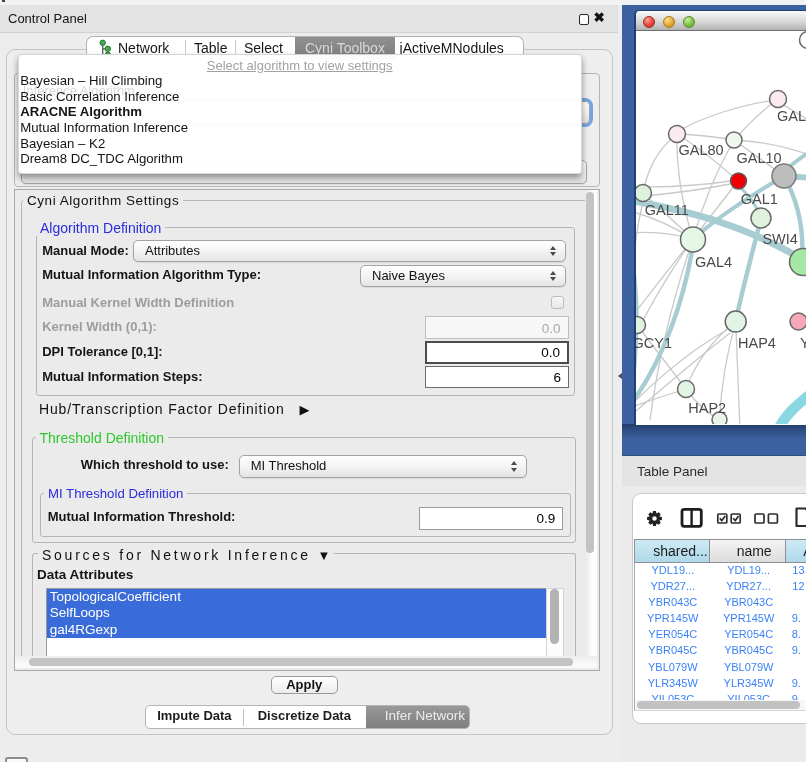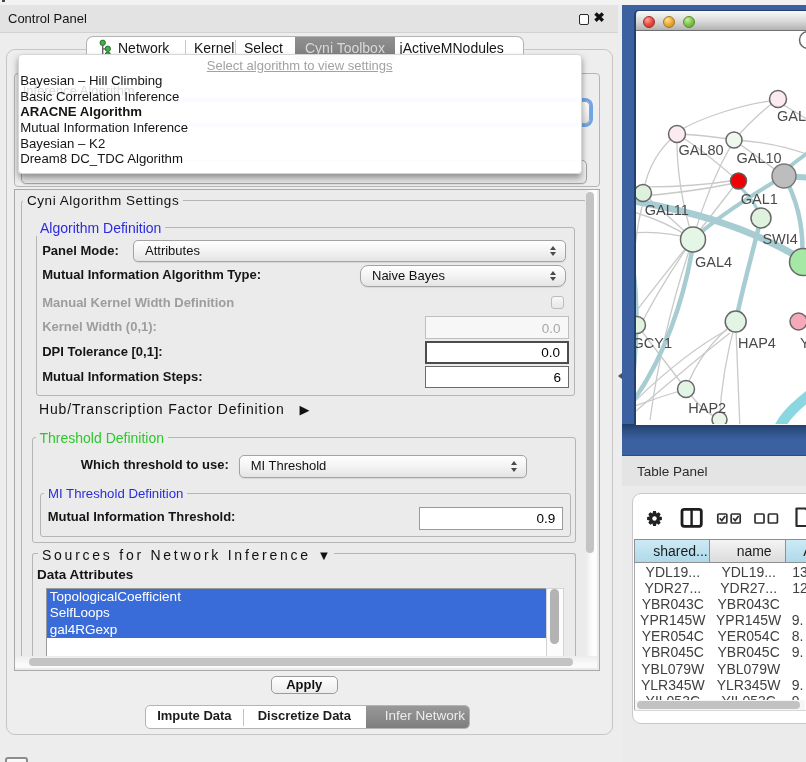--- a/index.html
+++ b/index.html
@@ -32,50 +32,50 @@
 
 <div class="abs" style="left:86px;top:36px;width:436px;height:23px;background:#ffffff;border:1px solid #b3b3b3;border-bottom:none;border-radius:7px 7px 0 0;overflow:hidden;">
   <svg class="abs" style="left:11px;top:1px;" width="16" height="21" viewBox="0 0 16 21">
     <path d="M4.7 6 V16.8 H9 M4.7 10.8 H9" fill="none" stroke="#5a5a66" stroke-width="1.3"></path>
     <circle cx="4.7" cy="4.8" r="2.7" fill="#4ca64c" stroke="#1e7a2e" stroke-width="1"></circle>
     <circle cx="9.8" cy="10.8" r="2.7" fill="#4ca64c" stroke="#1e7a2e" stroke-width="1"></circle>
     <circle cx="9.8" cy="16.8" r="2.7" fill="#4ca64c" stroke="#1e7a2e" stroke-width="1"></circle>
   </svg>
   <div class="abs" style="left:31px;top:3px;font-size:14px;color:#161616;">Network</div>
   <div class="abs" style="left:98.4px;top:3px;width:1px;height:17px;background:#c9c9c9;"></div>
-  <div class="abs" style="left:107px;top:3px;font-size:14px;color:#161616;">Kernel</div>
+  <div class="abs" style="left:107px;top:3px;font-size:14px;color:#161616;">Table</div>
   <div class="abs" style="left:148.1px;top:3px;width:1px;height:17px;background:#c9c9c9;"></div>
   <div class="abs" style="left:157px;top:3px;font-size:14px;color:#161616;">Select</div>
   <div class="abs" style="left:207.7px;top:0;width:100.5px;height:23px;background:linear-gradient(#909090,#7c7c7c);color:#d9d9d9;font-size:14px;text-align:center;line-height:22px;">Cyni Toolbox</div>
   <div class="abs" style="left:312.6px;top:3px;font-size:14px;color:#161616;">jActiveMNodules</div>
 </div>
 
 <div class="gbox" style="left:14px;top:73px;width:584px;height:112px;"></div>
 <div class="combo" style="left:21px;top:101px;width:567px;height:21px;box-shadow:0 0 0 3px rgba(96,156,226,0.9);"></div>
 <div class="combo" style="left:21px;top:159.5px;width:564px;height:22px;"></div>
 
 <div class="abs" style="left:13.8px;top:188.9px;width:583.8px;height:480.5px;border:1px solid #a9a9a9;background:#ebebeb;"></div>
 
 <div class="gbox" style="left:20.8px;top:199.9px;width:564px;height:460px;border-radius:3px;"></div>
 <div class="gtitle" style="left:23px;top:193px;letter-spacing:0.55px;">Cyni Algorithm Settings</div>
 
 <div class="gbox" style="left:35.7px;top:227.1px;width:537.2px;height:167.4px;border-radius:3px;"></div>
 <div class="gtitle" style="left:36px;top:219.5px;font-size:14px;color:#2b2bdf;">Algorithm Definition</div>
 
-<div class="abs lbl" style="left:42.2px;top:242.5px;">Panel Mode:</div>
+<div class="abs lbl" style="left:42.2px;top:242.5px;">Manual Mode:</div>
 <div class="combo" style="left:133px;top:239.6px;width:431px;height:20.5px;">
   <div class="ct" style="line-height:20.5px;">Attributes</div>
   <div class="spin" style="top:5px;">
       <div class="u"></div>
       <div class="d"></div>
     </div>
 </div>
 
 <div class="abs lbl" style="left:42.2px;top:266.7px;">Mutual Information Algorithm Type:</div>
-<div class="combo" style="left:360px;top:264.8px;width:204px;height:20.5px;border-radius:8px;">
+<div class="combo" style="left:360px;top:264.8px;width:204px;height:20.5px;">
   <div class="ct" style="line-height:20.5px;">Naive Bayes</div>
   <div class="spin" style="top:5px;">
       <div class="u"></div>
       <div class="d"></div>
     </div>
 </div>
 
 <div class="abs lbl dis" style="left:42.2px;top:294.5px;">Manual Kernel Width Definition</div>
 <div class="abs" style="left:550.5px;top:296px;width:11px;height:10.5px;border:1px solid #bdbdbd;border-radius:3px;background:linear-gradient(#f8f8f8,#e7e7e7);"></div>
 
@@ -264,21 +264,21 @@
     <path d="M719.8 518.3 l2 2.3 l3.4 -4.6"></path>
     <path d="M733.2 518.3 l2 2.3 l3.4 -4.6"></path>
   </g>
   <path d="M796.5 508.5 h9 l4.5 4.5 v13 h-13.5 z" fill="#fff" stroke="#2b2b2b" stroke-width="2.2" stroke-linejoin="round"></path>
 </svg>
 
 <div class="abs" style="left:634.3px;top:538.5px;width:75.3px;height:24px;background:linear-gradient(#cdeaf5,#aed9ea);border:1px solid #8f8f8f;box-sizing:border-box;text-align:center;line-height:23px;font-size:14px;color:#1b1b1b;padding-left:17px;">shared...</div>
 <div class="abs" style="left:709.6px;top:538.5px;width:76.1px;height:24px;background:linear-gradient(#f4f4f4,#dcdcdc);border:1px solid #8f8f8f;border-left:none;box-sizing:border-box;text-align:center;line-height:23px;font-size:14px;color:#1b1b1b;padding-left:14px;">name</div>
 <div class="abs" style="left:785.7px;top:538.5px;width:21px;height:24px;background:linear-gradient(#cdeaf5,#aed9ea);border:1px solid #8f8f8f;border-left:none;box-sizing:border-box;line-height:22px;font-size:14px;color:#1b1b1b;padding-left:17.5px;">A</div>
 
-<div class="abs" style="left:634.3px;top:562.5px;width:171.7px;height:137px;background:#fff;border-left:1px solid #a9a9a9;box-sizing:border-box;overflow:hidden;font-size:14px;color:#404040;">
+<div class="abs" style="left:634.3px;top:562.5px;width:171.7px;height:137px;background:#fff;border-left:1px solid #a9a9a9;box-sizing:border-box;overflow:hidden;font-size:11px;color:#3b82f6;">
   <div style="position:relative;height:16.2px;">
       <span class="abs" style="left:0;width:75px;text-align:center;top:1px;">YDL19...</span>
       <span class="abs" style="left:75.3px;width:76.1px;text-align:center;top:1px;">YDL19...</span>
       <span class="abs" style="left:157px;top:1px;">13</span>
     </div>
   <div style="position:relative;height:16.2px;">
       <span class="abs" style="left:0;width:75px;text-align:center;top:1px;">YDR27...</span>
       <span class="abs" style="left:75.3px;width:76.1px;text-align:center;top:1px;">YDR27...</span>
       <span class="abs" style="left:157px;top:1px;">12</span>
     </div>

